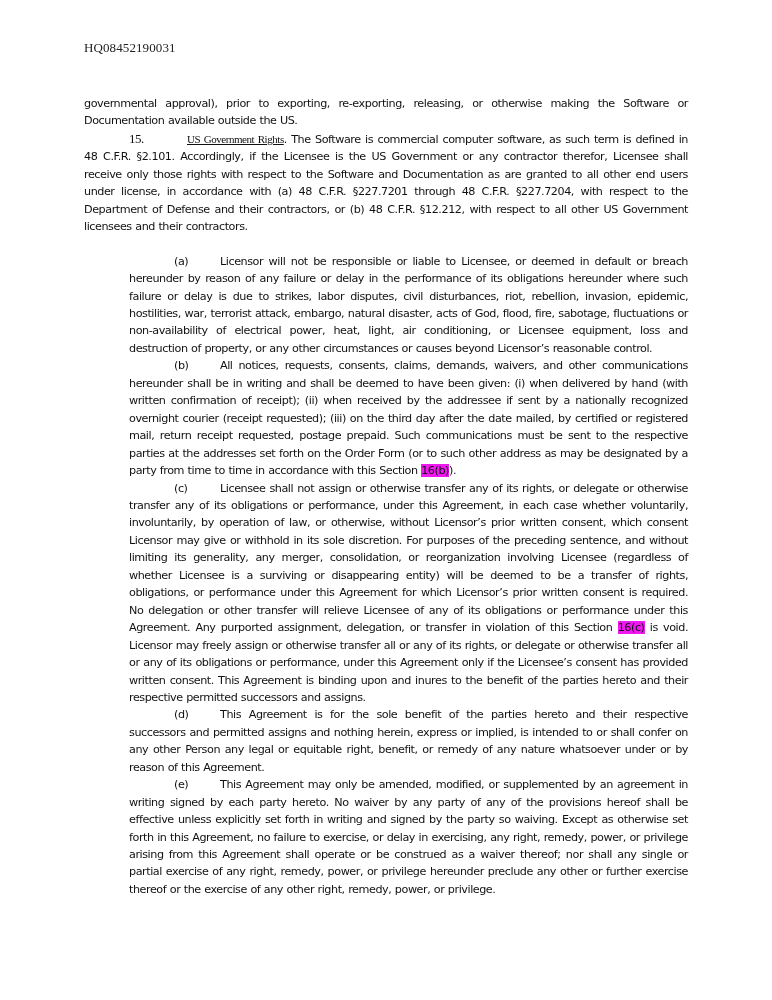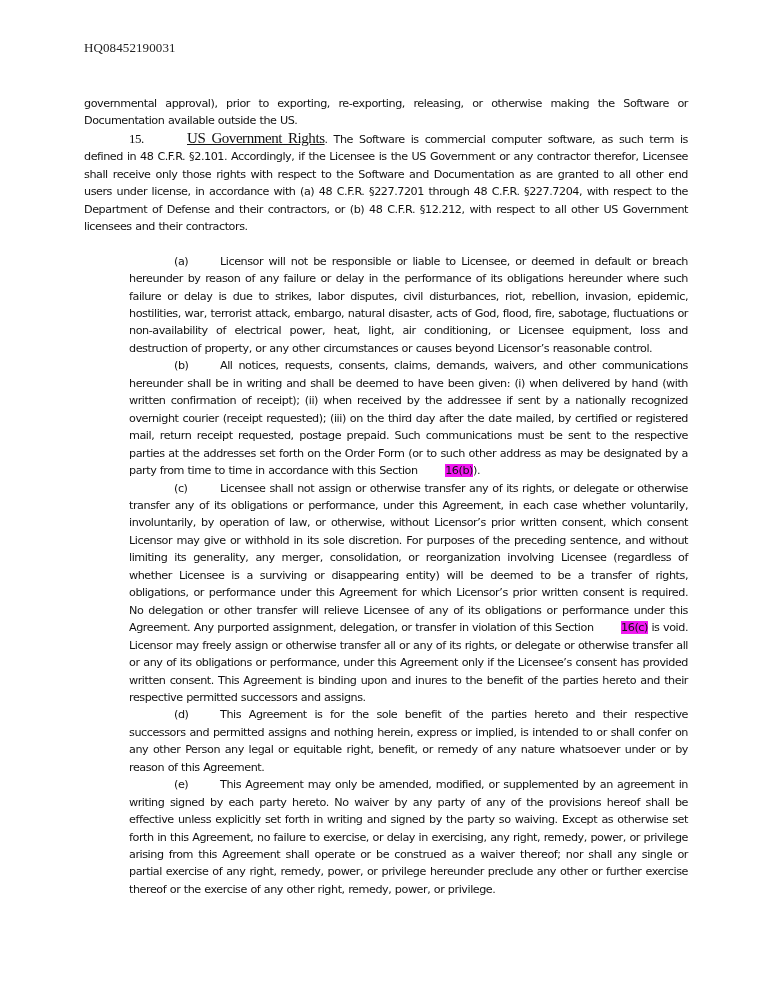--- a/index.html
+++ b/index.html
@@ -3,26 +3,26 @@
 <meta charset="utf-8">
 <style>
   html, body { margin: 0; padding: 0; background: #ffffff; }
   body { width: 772px; height: 1000px; position: relative; overflow: hidden; }
   .page { position: absolute; left: 0; top: 0; width: 612px; height: 1000px; background: #fff; color: #111; }
   .doc-id { position: absolute; left: 84px; top: 40px; font-family: "Liberation Serif", serif; font-size: 13px; color: #222; letter-spacing: 0.1px; }
   .body-text { position: absolute; left: 84px; top: 95px; width: 604px; font-family: "DejaVu Sans", sans-serif; font-size: 11.2px; line-height: 17.45px; text-align: justify; color: #111; letter-spacing: -0.45px; word-spacing: 0.4px; }
   .para { margin: 0; }
   .indent1 { text-indent: 45px; }
   .sec-num { font-family: "Liberation Serif", serif; font-size: 13px; display: inline-block; width: 58px; text-indent: 0; }
-  .sec-title { font-family: "Liberation Serif", serif; font-size: 15px; text-decoration: underline; }
+  .sec-title { font-family: "Liberation Serif", serif; font-size: 11px; text-decoration: underline; }
   .sec16 { margin-top: 17px; padding-left: 45px; }
   .sec16 .head { text-indent: 0; }
   .sub { margin: 0; padding-left: 0; }
   .sub-label { display: inline-block; width: 46px; text-indent: 0; }
-  .hl { background: #f018f0; margin-left: 24px; }
+  .hl { background: #f018f0; }
 </style>
 </head>
 <body>
 
 <div class="page">
   <div class="doc-id">HQ08452190031</div>
 
   <div class="body-text">
     <p class="para">governmental approval), prior to exporting, re-exporting, releasing, or otherwise making the Software or Documentation available outside the US.</p>
 

